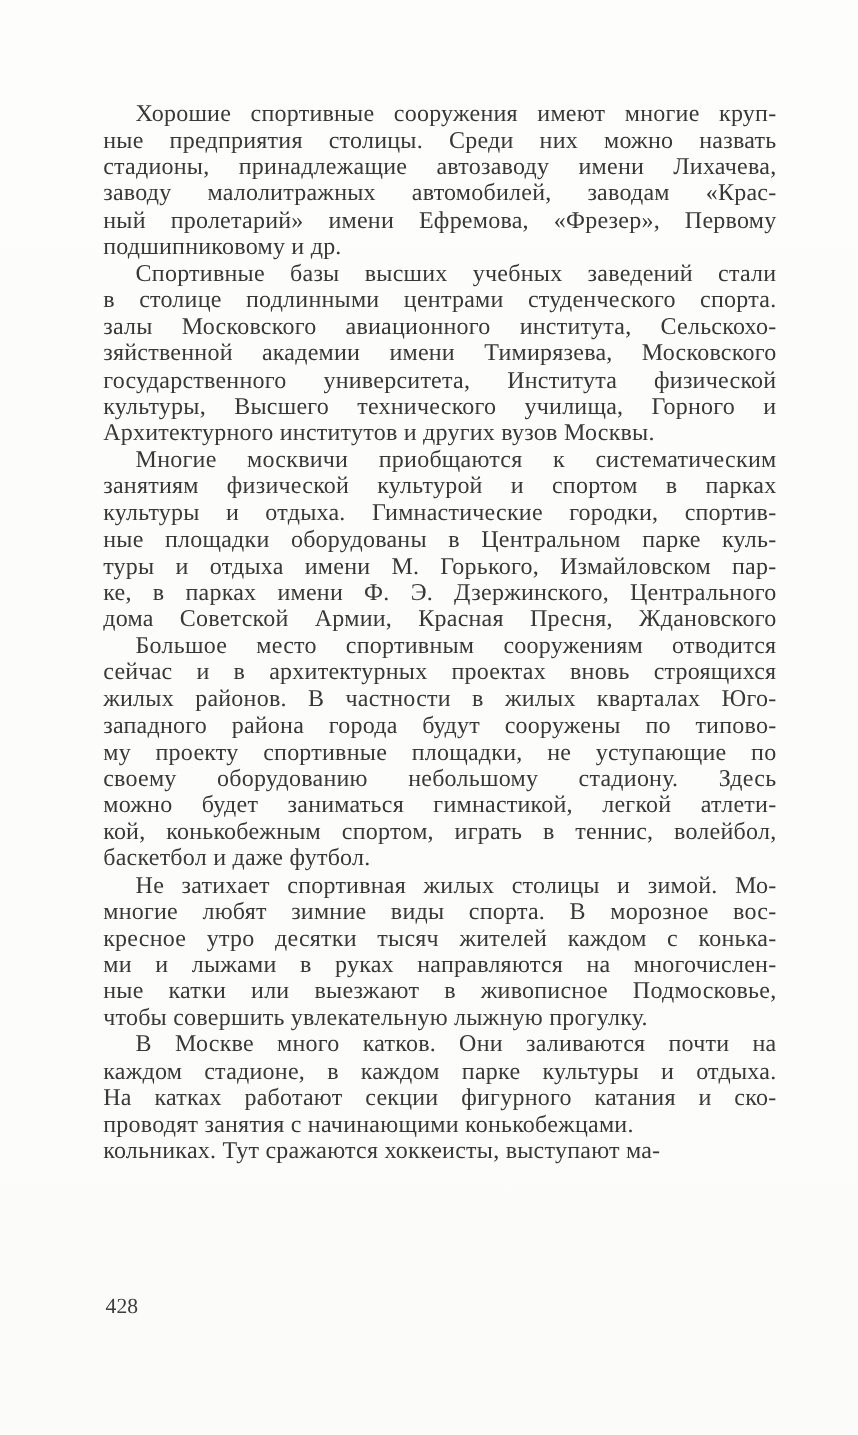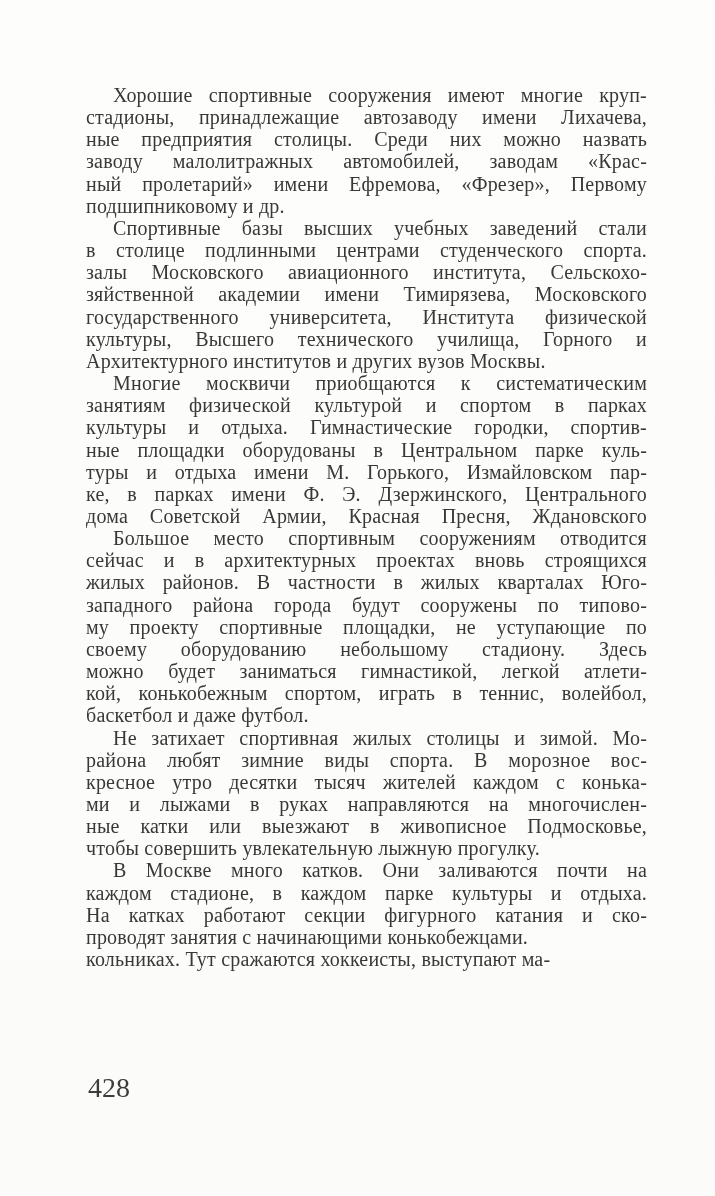--- a/index.html
+++ b/index.html
@@ -38,34 +38,34 @@
   .line.first {
     text-indent: 27px;
   }
   .line.last {
     text-align-last: left;
   }
   .page-number {
     position: absolute;
     left: 88px;
     top: 1076px;
-    font-size: 28px;
+    font-size: 18px;
     line-height: 24px;
     color: #3c3c3c;
   }
 </style>
 </head>
 <body>
 
 <div class="scan-page">
   <div class="text-block">
       <div class="para">
         <div class="line first">Хорошие спортивные сооружения имеют многие круп-</div>
+        <div class="line">ные предприятия столицы. Среди них можно назвать</div>
         <div class="line">стадионы, принадлежащие автозаводу имени Лихачева,</div>
-        <div class="line">ные предприятия столицы. Среди них можно назвать</div>
         <div class="line">заводу малолитражных автомобилей, заводам «Крас-</div>
         <div class="line">ный пролетарий» имени Ефремова, «Фрезер», Первому</div>
         <div class="line last">подшипниковому и др.</div>
       </div>
       <div class="para">
         <div class="line first">Спортивные базы высших учебных заведений стали</div>
         <div class="line">в столице подлинными центрами студенческого спорта.</div>
         <div class="line">залы Московского авиационного института, Сельскохо-</div>
         <div class="line">зяйственной академии имени Тимирязева, Московского</div>
         <div class="line">государственного университета, Института физической</div>
@@ -87,21 +87,21 @@
         <div class="line">жилых районов. В частности в жилых кварталах Юго-</div>
         <div class="line">западного района города будут сооружены по типово-</div>
         <div class="line">му проекту спортивные площадки, не уступающие по</div>
         <div class="line">своему оборудованию небольшому стадиону.  Здесь</div>
         <div class="line">можно будет заниматься гимнастикой, легкой атлети-</div>
         <div class="line">кой, конькобежным спортом, играть в теннис, волейбол,</div>
         <div class="line last">баскетбол и даже футбол.</div>
       </div>
       <div class="para">
         <div class="line first">Не затихает спортивная жилых столицы и зимой. Мо-</div>
-        <div class="line">района любят зимние виды спорта. В морозное вос-</div>
+        <div class="line">многие любят зимние виды спорта. В морозное вос-</div>
         <div class="line">кресное утро десятки тысяч жителей каждом с конька-</div>
         <div class="line">ми и лыжами в руках направляются на многочислен-</div>
         <div class="line">ные катки или выезжают в живописное Подмосковье,</div>
         <div class="line last">чтобы совершить увлекательную лыжную прогулку.</div>
       </div>
       <div class="para">
         <div class="line first">В Москве много катков. Они заливаются почти на</div>
         <div class="line">каждом стадионе, в каждом парке культуры и отдыха.</div>
         <div class="line">На катках работают секции фигурного катания и ско-</div>
         <div class="line last">проводят занятия с начинающими конькобежцами.</div>

